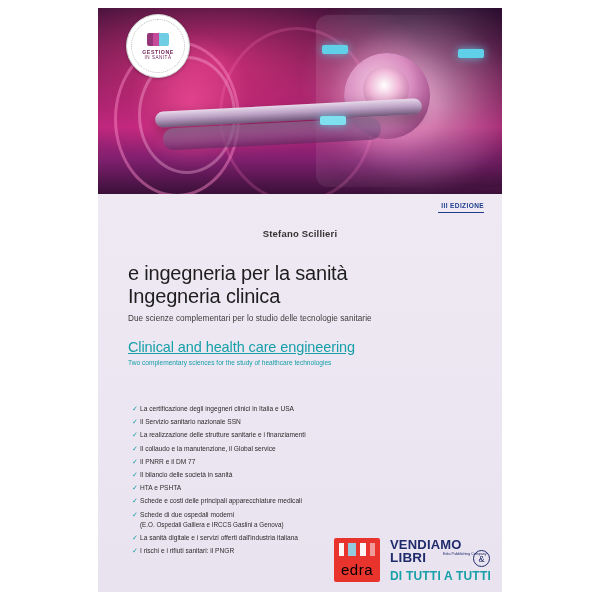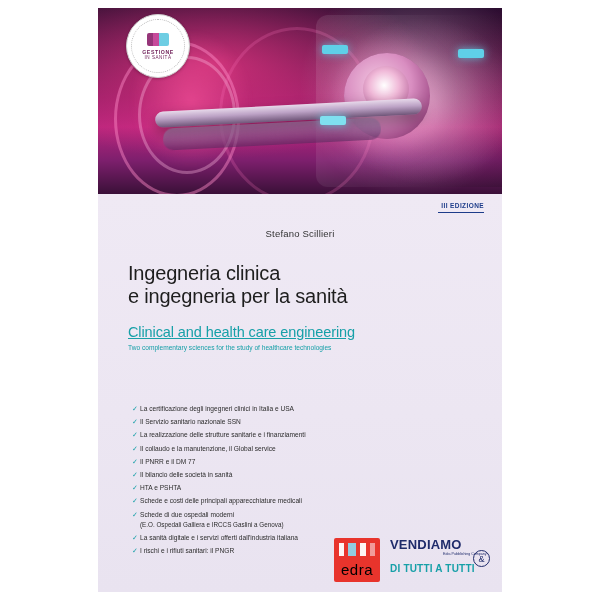--- a/index.html
+++ b/index.html
@@ -204,20 +204,21 @@
 
   .author {
     position: absolute;
     left: 0;
     right: 0;
     top: 34px;
     text-align: center;
     font-size: 9.5px;
     color: #333333;
     letter-spacing: .2px;
+    font-weight: bold;
   }
 
   .title-block {
     position: absolute;
     left: 30px;
     top: 68px;
     right: 24px;
   }
   .title-it {
     font-size: 20px;
@@ -329,25 +330,25 @@
     line-height: 13px;
   }
   .vl .vl2 {
     font-size: 13.5px;
     font-weight: bold;
     color: #1f2b6b;
     letter-spacing: .2px;
     line-height: 14px;
   }
   .vl .vl3 {
-    font-size: 10px;
+    font-size: 12px;
     font-weight: bold;
     color: #17a0a8;
     letter-spacing: .2px;
-    margin-top: 12px;
+    margin-top: 4px;
   }
   .vl .vl-sub {
     position: absolute;
     left: 53px;
     top: 14px;
     font-size: 3.6px;
     color: #1f2b6b;
     line-height: 4.4px;
     width: 50px;
   }
@@ -397,23 +398,24 @@
 
     <div class="body-area">
 
       <div class="edition">III EDIZIONE</div>
       <div class="edition-rule"></div>
 
       <div class="author">Stefano Scillieri</div>
 
       <div class="title-block">
         <div class="title-it">
+          <div>e ingegneria per la sanità</div>
           <div>Ingegneria clinica</div>
-          <div>e ingegneria per la sanità</div>
-        </div>
+        </div>
+        <div class="subtitle-it">Due scienze complementari per lo studio delle tecnologie sanitarie</div>
         <div class="title-en">Clinical and health care engineering</div>
         <div class="subtitle-en">Two complementary sciences for the study of healthcare technologies</div>
       </div>
 
       <div class="bullets">
         <div class="bullet">
           <span class="tick">✓</span>
           <span class="btxt">La certificazione degli ingegneri clinici in Italia e USA</span>
         </div>
         <div class="bullet">
@@ -461,20 +463,21 @@
         </div>
       </div>
 
       <div class="footer">
         <div class="edra-logo">
           <div class="bars"></div>
           <span>edra</span>
         </div>
         <div class="vl">
           <div class="vl1">VENDIAMO</div>
+          <div class="vl2">LIBRI</div>
           <div class="vl3">DI TUTTI A TUTTI</div>
           <div class="vl-sub">Edra Pubblishing Company</div>
           <div class="vl-mark">&amp;</div>
         </div>
       </div>
 
     </div>
   </div>
 </div>
 

